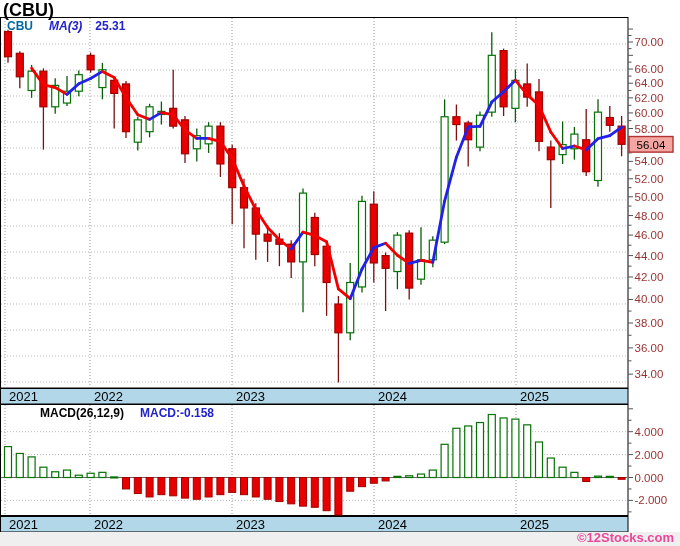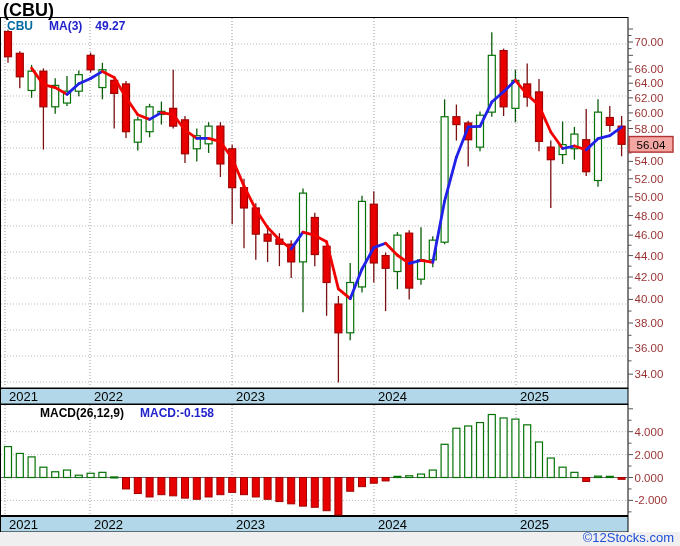--- a/index.html
+++ b/index.html
@@ -1,26 +1,26 @@
 <!DOCTYPE html>
 <html><head>
 <meta charset="utf-8">
 <style>
   html,body{margin:0;padding:0;background:#ffffff;}
   .stage{position:relative;width:680px;height:546px;background:#ffffff;overflow:hidden;
          font-family:"Liberation Sans",sans-serif;}
   .title{position:absolute;left:3px;top:0px;font-size:18px;font-weight:bold;color:#000;}
   .legend{position:absolute;left:7px;top:19px;font-size:12px;font-weight:bold;white-space:nowrap;}
   .legend .sym{color:#0369a1;}
-  .legend .ma{color:#2222cc;margin-left:16px;}
+  .legend .ma{color:#2222cc;margin-left:16px;font-style:italic;}
   .legend .mav{color:#2222cc;margin-left:13px;}
   .macdhead{position:absolute;left:8px;top:406px;font-size:12px;font-weight:bold;white-space:nowrap;padding-left:32px;}
   .macdhead .lbl{color:#000;}
   .macdhead .val{color:#2222cc;margin-left:16px;}
-  .watermark{position:absolute;right:6px;top:530px;font-size:13px;font-weight:400;color:#1d4ed8;}
+  .watermark{position:absolute;right:6px;top:530px;font-size:13px;font-weight:700;color:#ec4899;}
   .graystrip{position:absolute;left:0;top:532px;width:680px;height:14px;background:#efefef;}
   svg{position:absolute;left:0;top:0;}
 </style>
 </head>
 <body>
 
 <div class="stage">
   <svg id="chart" width="680" height="546">
       <g>
         <rect x="0.5" y="17.5" width="627.5" height="370.5" fill="#fff" stroke="#000000" stroke-width="1"></rect>
@@ -364,20 +364,20 @@
         <text x="634.5" y="481.5" font-size="11.5" fill="#993333" font-family="&quot;Liberation Sans&quot;,sans-serif">0.000</text>
         <text x="634.5" y="504.4" font-size="11.5" fill="#993333" font-family="&quot;Liberation Sans&quot;,sans-serif">-2.000</text>
       </g>
       <g>
         <rect x="629" y="136.51757946705425" width="44" height="15.6" fill="#f4a7a2" stroke="#b03232" stroke-width="1.4"></rect>
         <text x="651" y="148.51757946705425" font-size="11.5" fill="#000000" text-anchor="middle" font-family="&quot;Liberation Sans&quot;,sans-serif">56.04</text>
       </g>
     </svg>
   <div class="title">(CBU)</div>
   <div class="legend">
-    <span class="sym">CBU</span><span class="ma">MA(3)</span><span class="mav">49.27</span>
+    <span class="sym">CBU</span><span class="ma">MA(3)</span><span class="mav">25.31</span>
   </div>
   <div class="macdhead">
     <span class="lbl">MACD(26,12,9)</span><span class="val">MACD:-0.158</span>
   </div>
   <div class="graystrip"></div>
   <div class="watermark">©12Stocks.com</div>
 </div>
 
 </body></html>

